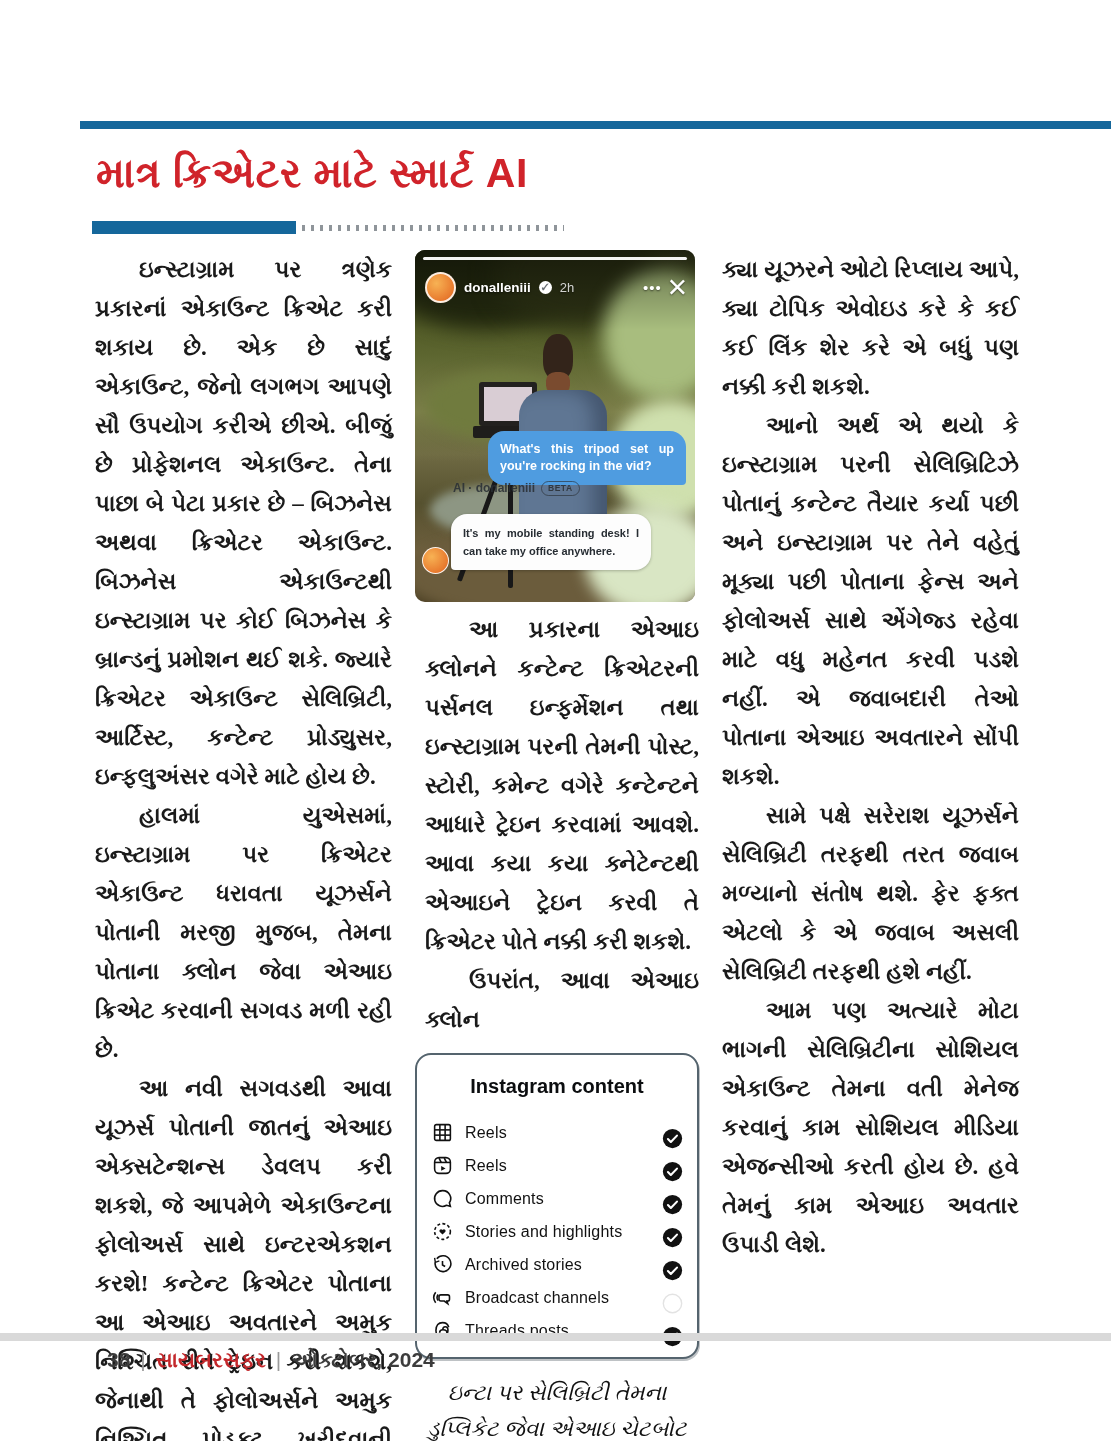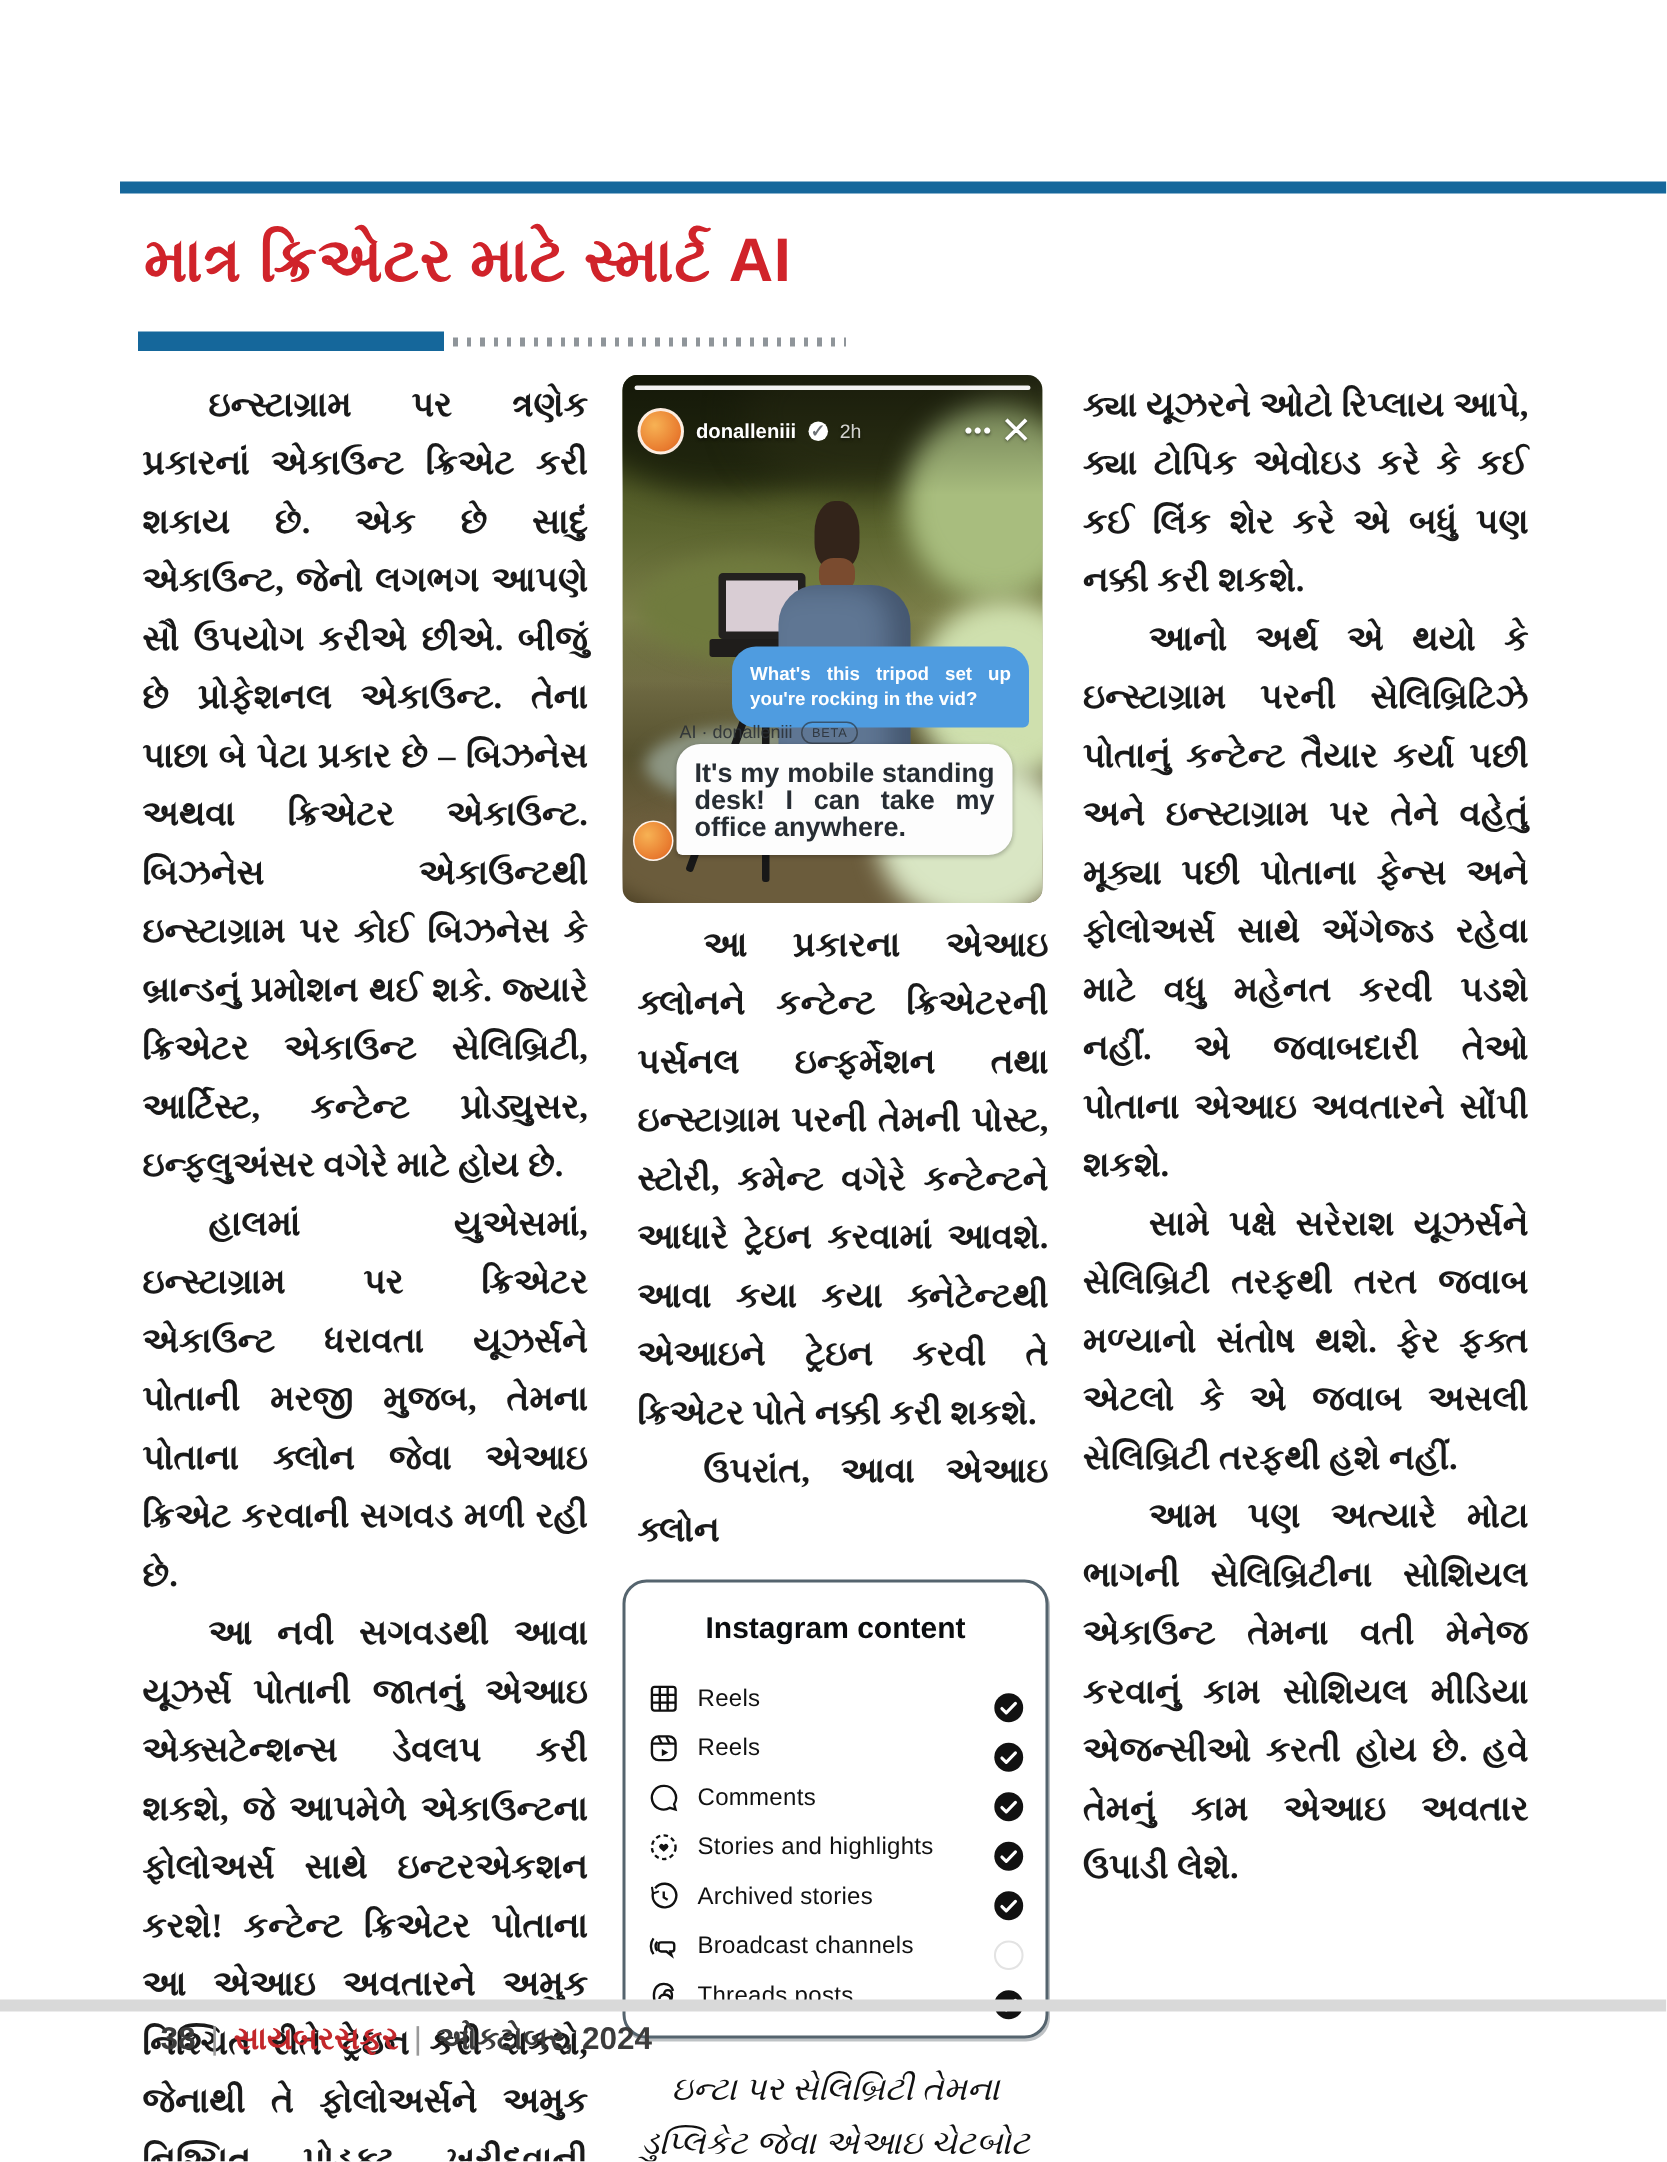--- a/index.html
+++ b/index.html
@@ -70,25 +70,25 @@
             align-items:center; justify-content:center; font-size:9px; color:#6b7075; font-weight:bold; }
   .stime { color:rgba(255,255,255,.8); font-size:13px; text-shadow:0 1px 2px rgba(0,0,0,.5); }
   .spacer { flex:1; }
   .more { color:#fff; font-size:15px; letter-spacing:1px; text-shadow:0 1px 2px rgba(0,0,0,.5); }
   .closex { color:#fff; font-size:20px; font-weight:bold; text-shadow:0 1px 2px rgba(0,0,0,.5); }
 
   .bubble-q { position:absolute; right:9px; bottom:117px; width:198px; background:#4f9ce0; color:#fff;
               font-size:12.5px; line-height:17px; padding:10px 12px; border-radius:16px 16px 4px 16px;
               font-weight:bold; }
   .ai-label { position:absolute; left:38px; bottom:94px; display:flex; align-items:center; gap:6px;
-              color:rgba(42,48,54,.88); font-size:12px; font-weight:normal; }
+              color:rgba(42,48,54,.88); font-size:12px; font-weight:bold; }
   .beta-pill { border:1.5px solid rgba(42,48,54,.65); border-radius:9px; padding:0 6px; font-size:8.5px;
                letter-spacing:.5px; line-height:13px; }
-  .bubble-a { position:absolute; left:36px; bottom:32px; width:224px; background:#fdfdfd; color:#272d33;
-              font-size:18px; line-height:18px; padding:10px 12px; border-radius:16px 16px 16px 4px;
+  .bubble-a { position:absolute; left:36px; bottom:32px; width:200px; background:#fdfdfd; color:#272d33;
+              font-size:11px; line-height:18px; padding:10px 12px; border-radius:16px 16px 16px 4px;
               font-weight:bold; box-shadow:0 1px 3px rgba(0,0,0,.25); }
   .mini-avatar { position:absolute; left:7px; bottom:28px; width:27px; height:27px; border-radius:50%;
                  background:radial-gradient(circle at 35% 35%, #f7b254, #e87a2e 70%, #c95f20);
                  border:1.5px solid rgba(255,255,255,.9); }
 
   .mid-text { margin-top:6px;margin-left:10px; }
 
   
   .panel { margin-top:14px; width:284px; border:2px solid #55646e; border-radius:16px; background:#fff;
            padding:12px 14px 10px 14px; font-family:"Liberation Sans", sans-serif;

